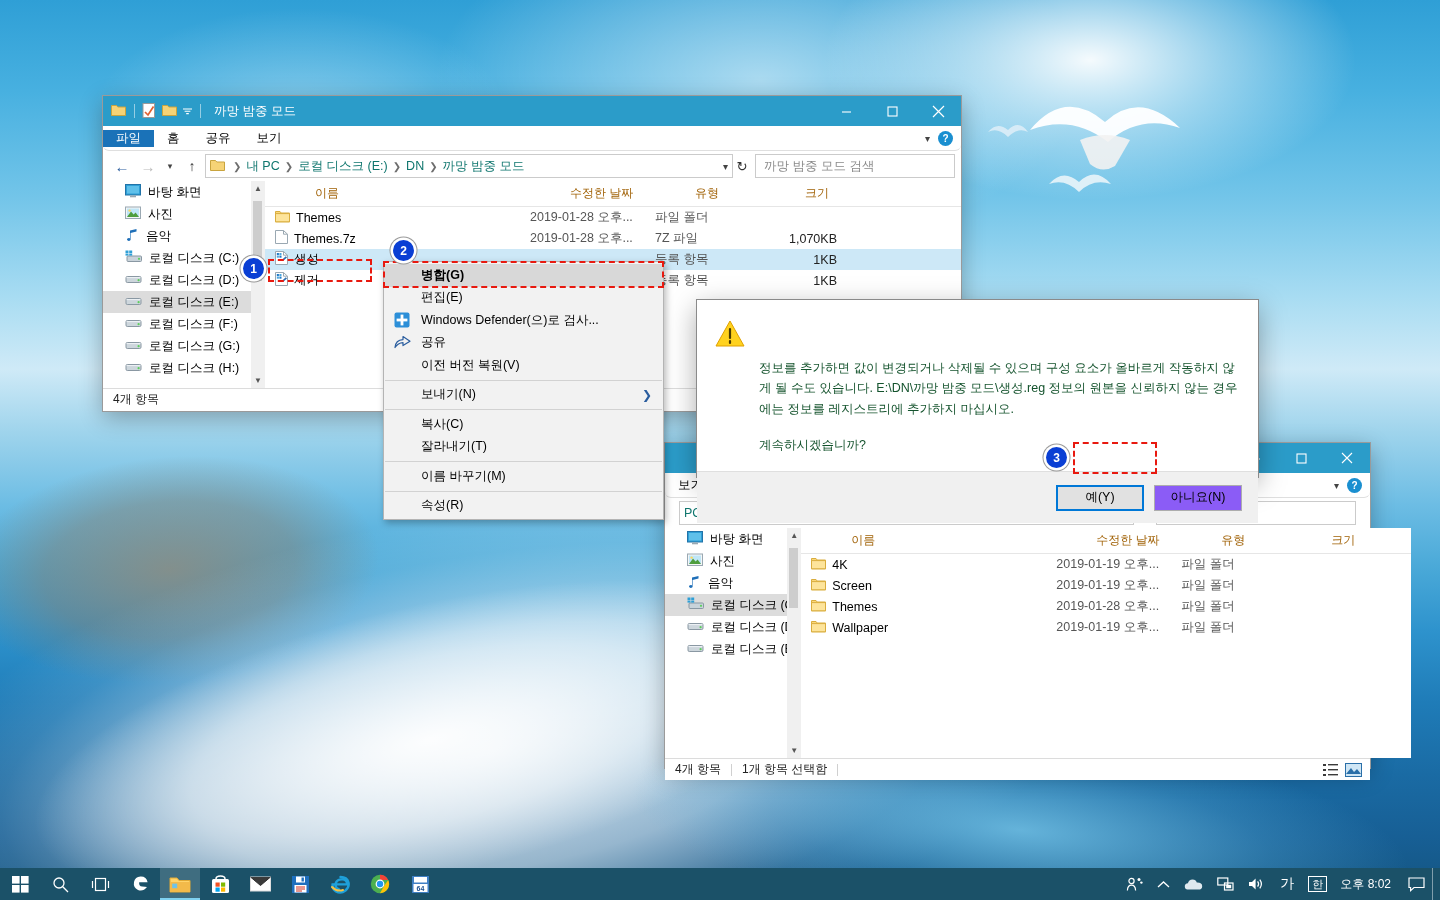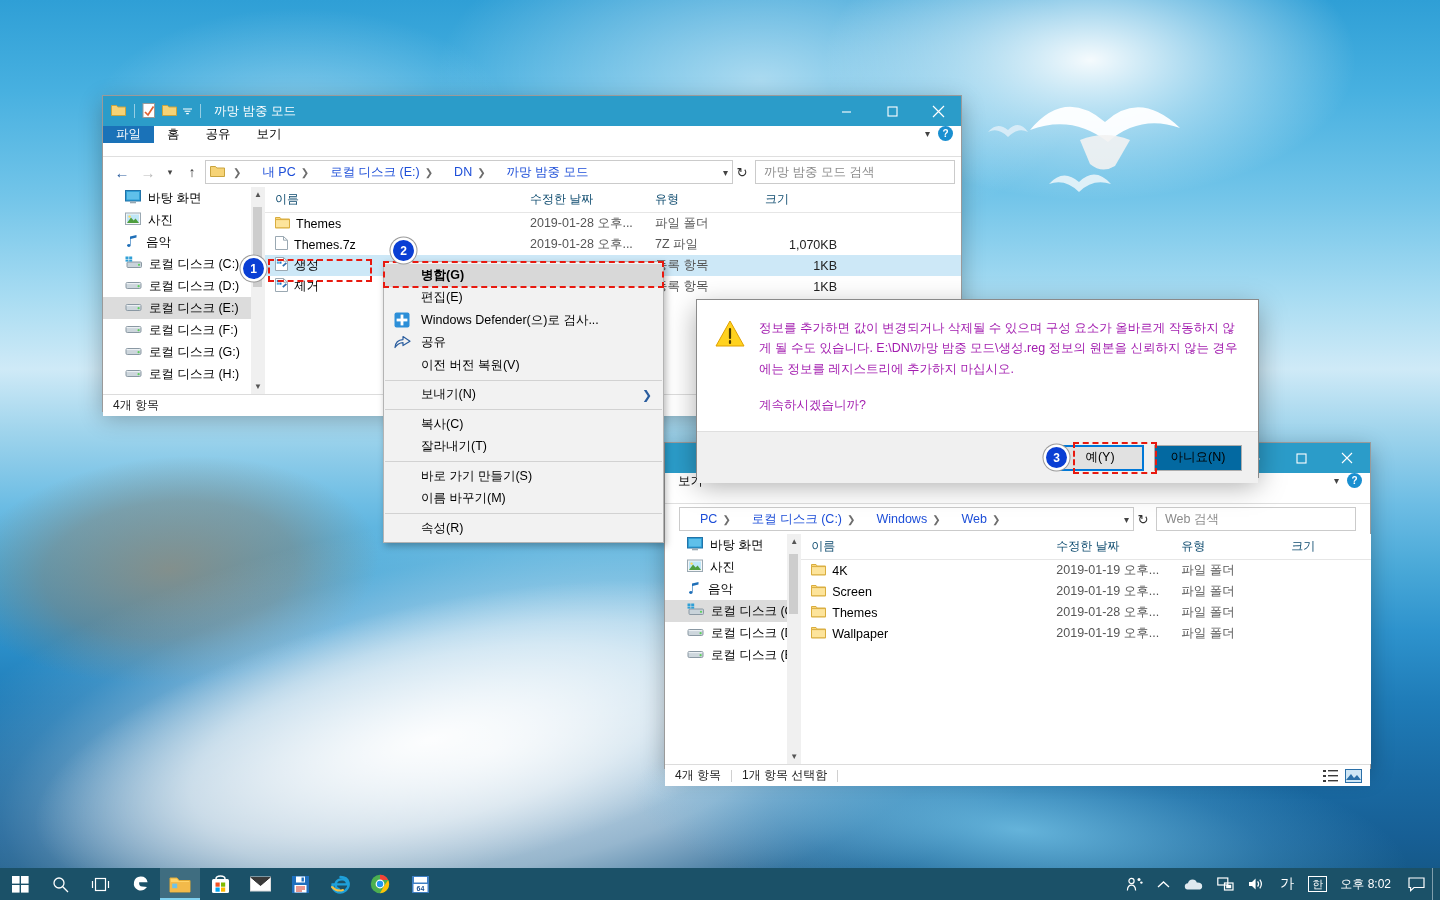--- a/index.html
+++ b/index.html
@@ -82,25 +82,26 @@
   .caption-btns { margin-left:auto; display:flex; height:30px; }
   .capbtn {
     width: 46px; height: 30px;
     display:flex; align-items:center; justify-content:center;
     color:#fff;
   }
   .capbtn svg { display:block; }
 
   
   .ribbon {
-    height: 31px;
+    height: 25px;
     background: #ffffff;
     border-bottom: 1px solid #dfdfdf;
-    display:flex; align-items:flex-start;
+    display:flex; align-items:center;
     position: relative;
+    border-radius: 6px;
   }
   .rtab {
     padding: 0 13px;
     display:flex; align-items:center;
     font-size: 12.5px; color:#000;
   }
   .rtab.file { background:#1a72b8; color:#fff; font-size:12.5px;}
   .ribbon-right { margin-left:auto; display:flex; align-items:center; gap:8px; padding-right:8px;}
   .chev-down { color:#444; font-size:10px; }
   .help-btn {
@@ -118,21 +119,21 @@
     width:26px; height:24px; display:flex; align-items:center; justify-content:center;
     color:#2a5d9e; font-size:15px;
   }
   .navbtn.dim { color:#b9b9b9; }
   .navbtn.small { width:18px; font-size:9px; color:#444; }
   .addrbox {
     flex: 1; height: 24px; border: 1px solid #cbcbcb; background:#fff;
     display:flex; align-items:center; padding: 0 4px; font-size: 12.5px;
     min-width: 0; overflow: hidden;
   }
-  .crumb { color:#1d4ed8; white-space:nowrap;margin-left:16px; }
+  .crumb { color:#0f766e; white-space:nowrap; }
   .crumb-sep { color:#6d6d6d; padding: 0 5px; font-size: 10px; }
   .searchbox {
     width: 200px; height:24px; border:1px solid #cbcbcb; background:#fff;
     display:flex; align-items:center; padding-left:8px;
     font-size:12.5px; color:#8a8a8a; margin-left:4px;
   }
 
   
   .winbody { display:flex; background:#fff; }
   .navpane {
@@ -148,21 +149,21 @@
   .navscroll {
     position:absolute; right:0; top:0; bottom:0; width:14px; background:#f0f0f0;
     display:flex; flex-direction:column; align-items:center;
   }
   .nsarrow { font-size:8px; color:#555; height:15px; display:flex; align-items:center;}
   .nsthumb { position:absolute; width:9px; background:#cdcdcd; left:2px; }
 
   .filepane { flex:1; position:relative; background:#fff; }
   .colhead {
     height: 26px; display:flex; align-items:center;
-    font-size: 12px; color:#0c4a6e; border-bottom:1px solid #e6e6e6;
+    font-size: 12px; color:#a16207; border-bottom:1px solid #e6e6e6;padding-left:40px;
   }
   .colhead > div { padding-left: 10px; }
   .frow {
     height: 21px; display:flex; align-items:center; font-size:12.5px; color:#000;
   }
   .frow.sel { background:#cde8f7; }
   .frow > div { padding-left: 10px; display:flex; align-items:center; gap:6px; white-space:nowrap;}
   .size-cell { justify-content: flex-end; padding-right: 18px; color:#222; }
 
   .statusbar {
@@ -197,32 +198,32 @@
     position:absolute;
     background:#f0f0f0;
     box-shadow: 0 0 0 1px #8a8a8a, 0 8px 26px rgba(0,0,0,0.35);
   }
   #regdlg .dlg-title {
     height:30px; background:#2b9cc9; display:flex; align-items:center;
     padding-left:12px; color:#fff; font-size:12.5px;
   }
   .dlg-body { background:#fff; padding: 18px 18px 16px 18px; display:flex; gap:14px; }
   .warn-tri { width:30px; height:27px; flex:none; margin-top:2px;}
-  .dlg-text { font-size:12.5px; color:#a21caf; line-height:1.62; }
+  .dlg-text { font-size:12.5px; color:#14532d; line-height:1.62;margin-top:40px; }
   .dlg-text p { margin: 0; }
   .dlg-text p + p { margin-top: 16px; }
   .dlg-foot {
     background:#f0f0f0; border-top:1px solid #dfdfdf;
     height: 52px; display:flex; align-items:center; justify-content:flex-end;
     padding-right: 16px; gap: 10px;
   }
   .dlgbtn {
     min-width: 88px; height: 26px; font-size:12.5px;
     display:flex; align-items:center; justify-content:center;
-    background:#0369a1; border:1px solid #adadad; color:#000;
+    background:#8b5cf6; border:1px solid #adadad; color:#000;
   }
   .dlgbtn.primary { background:#e1e1e1; border:2px solid #0078d7; }
 
   
   .dashbox {
     position:absolute; border: 2px dashed #e8190f; pointer-events:none;
   }
   .badge {
     position:absolute; width:21px; height:21px; border-radius:50%;
     background:#0a3fd4; color:#fff; font-size:12px; font-weight:bold;
@@ -732,23 +733,20 @@
         <span class="arrow">❯</span>
       </div>
       <div class="msep"></div>
       <div class="mi">
         <span>복사(C)</span>
       </div>
       <div class="mi">
         <span>잘라내기(T)</span>
       </div>
       <div class="msep"></div>
-      <div class="mi">
-        <span>바로 가기 만들기(S)</span>
-      </div>
       <div class="mi">
         <span>이름 바꾸기(M)</span>
       </div>
       <div class="msep"></div>
       <div class="mi">
         <span>속성(R)</span>
       </div>
     </div>
 </div>
 

